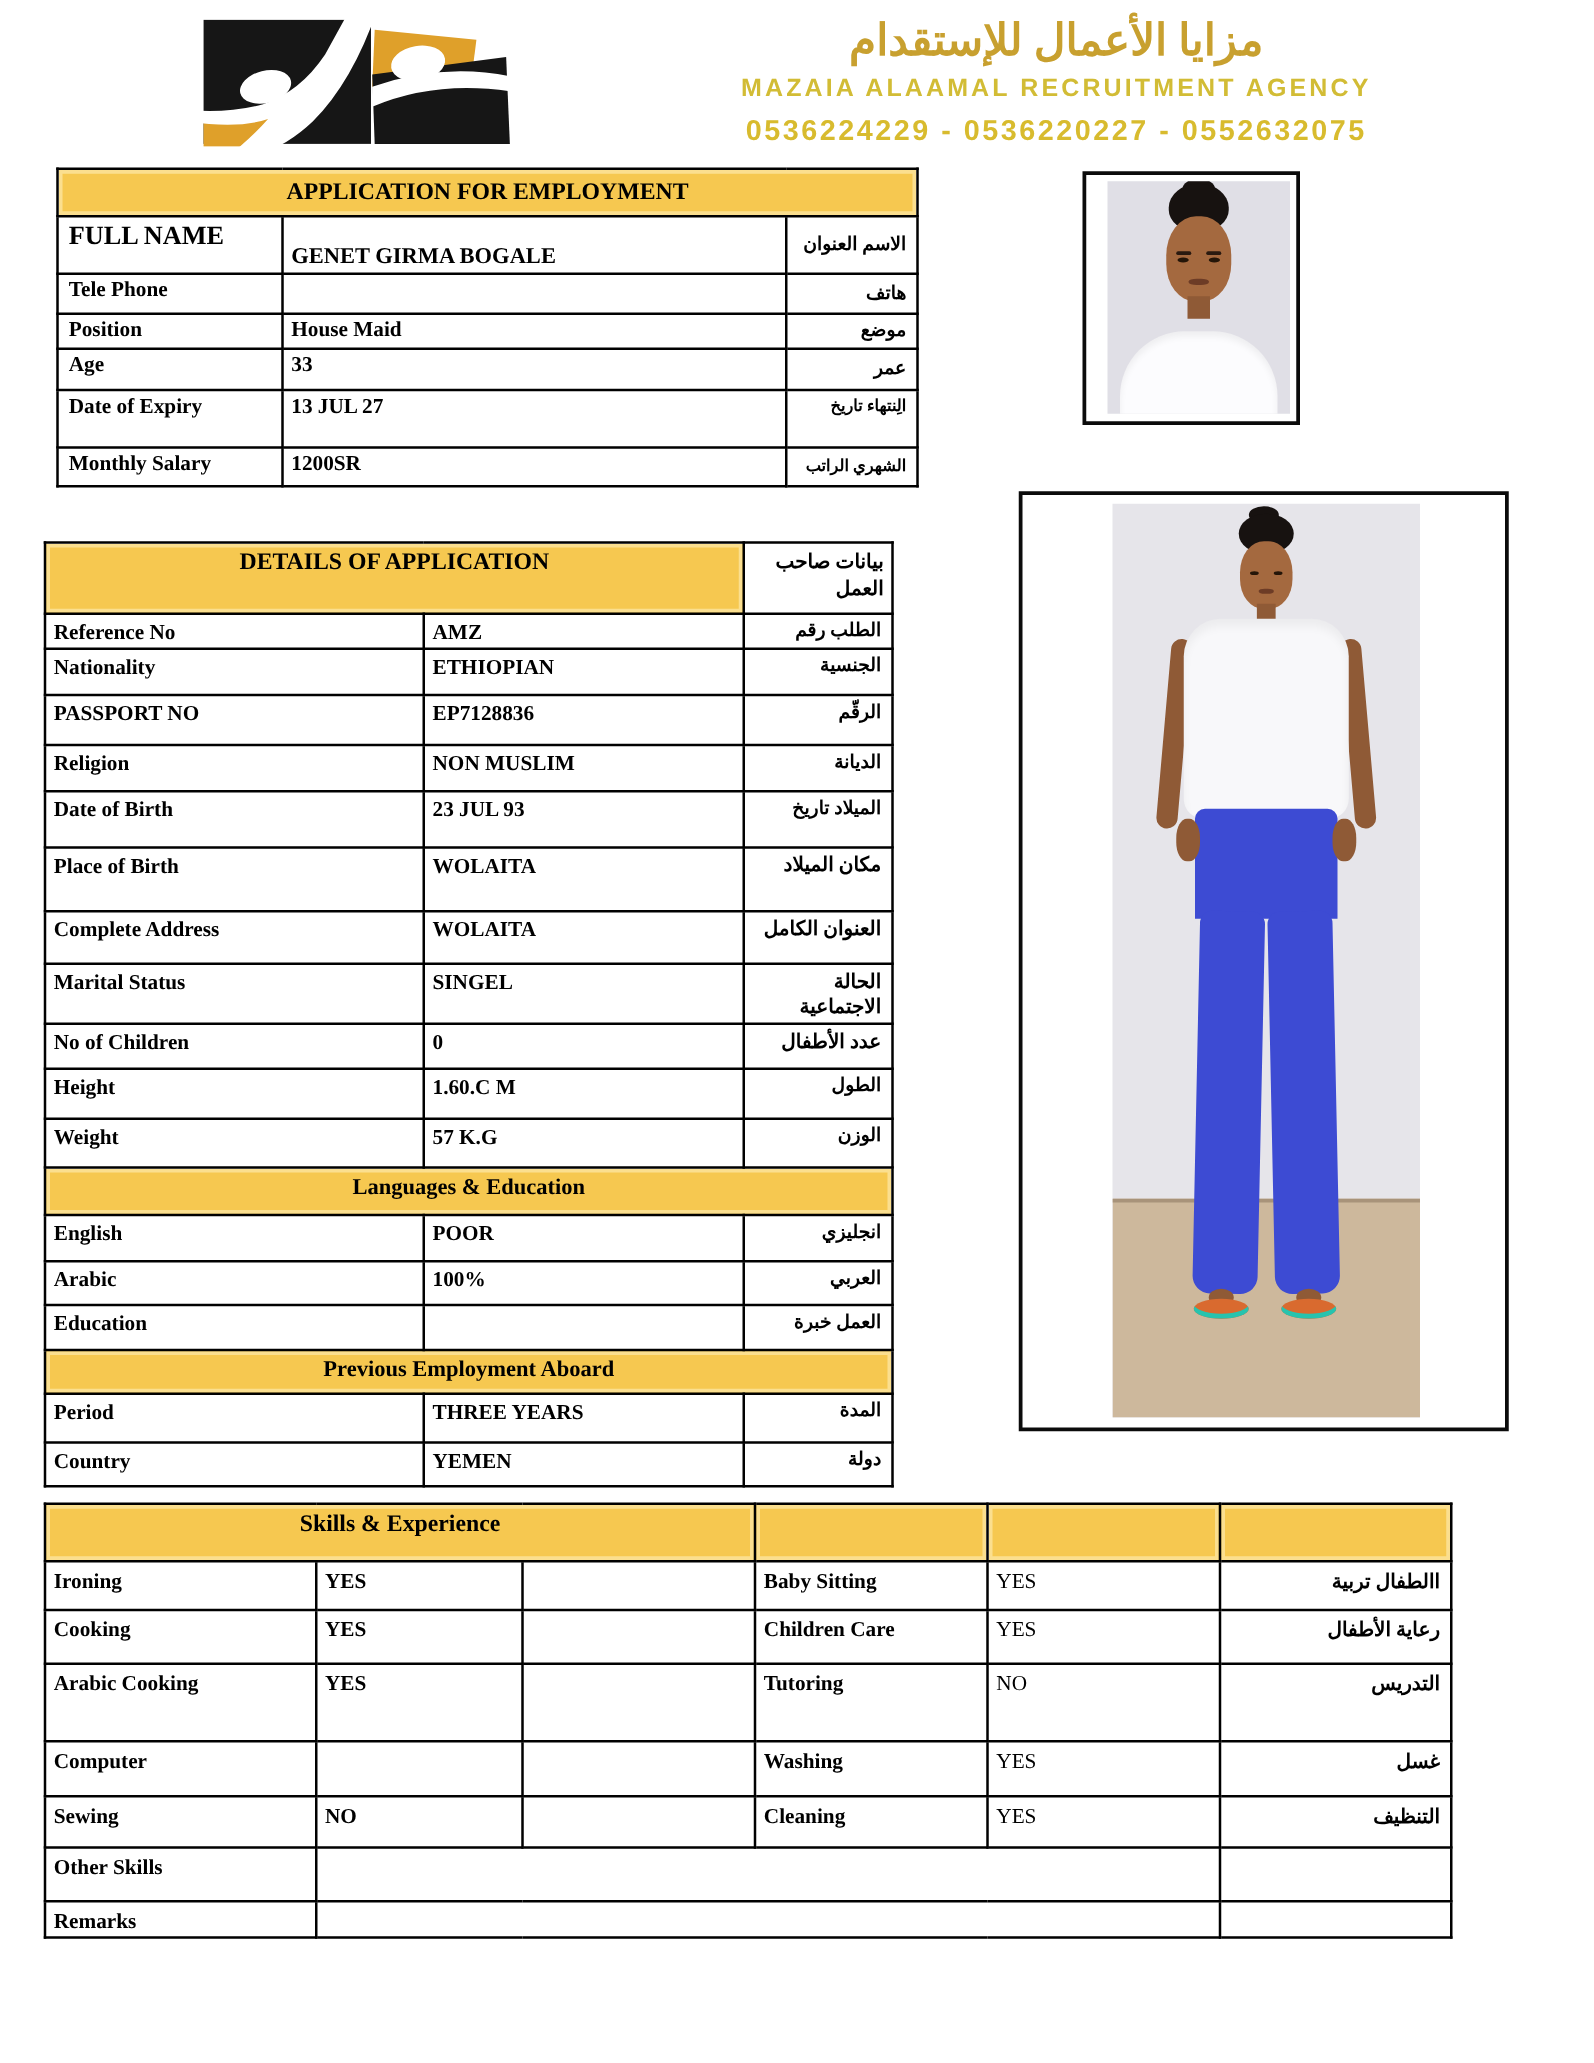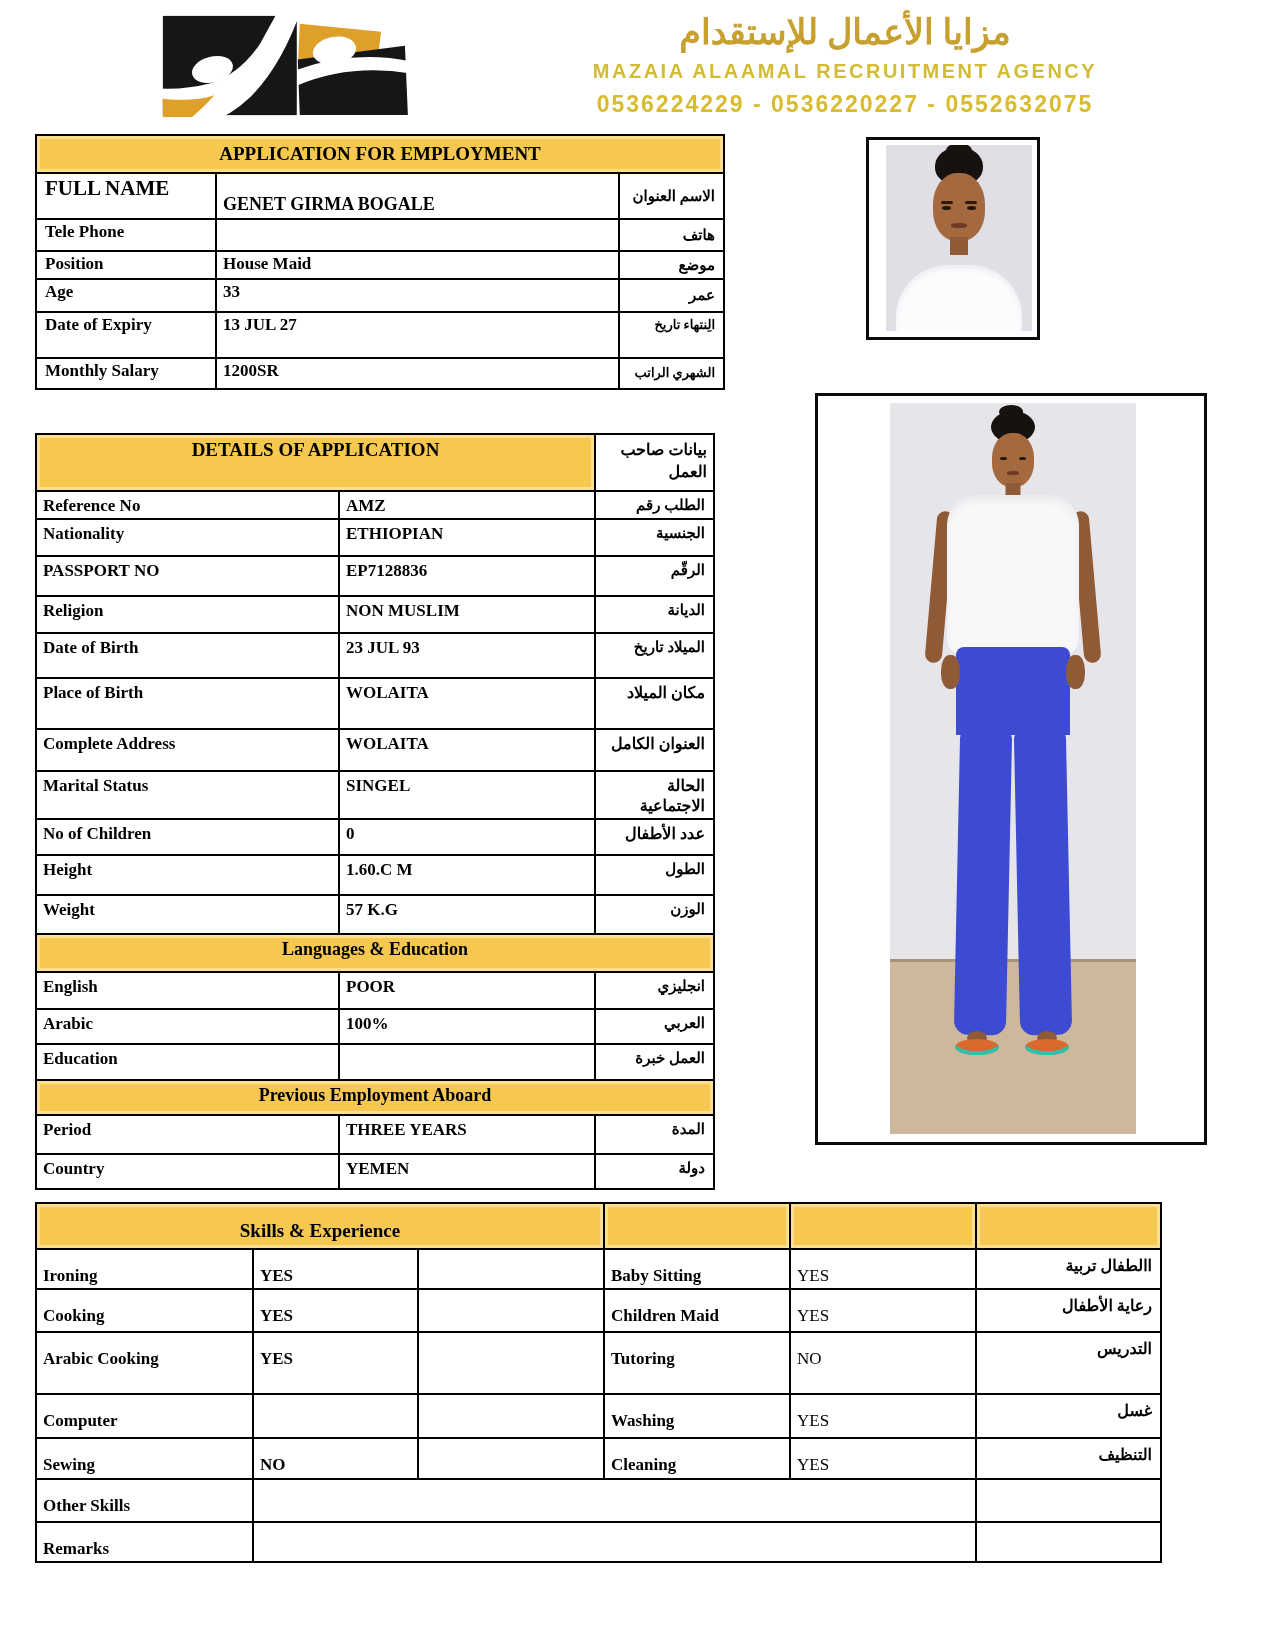--- a/index.html
+++ b/index.html
@@ -20,30 +20,30 @@
   .ar-title{font-size:35px;color:var(--ar-title);font-weight:bold;direction:rtl;line-height:1.1;}
   .en-title{font-size:20px;color:var(--en-title);letter-spacing:2.5px;margin-top:7px;font-family:"Liberation Sans","DejaVu Sans",sans-serif;font-weight:bold;}
   .phones{font-size:23px;color:var(--phone);letter-spacing:2px;margin-top:8px;font-family:"Liberation Sans","DejaVu Sans",sans-serif;font-weight:bold;}
   
   table{border-collapse:collapse;position:absolute;table-layout:fixed;background:#fff;}
   td{border:2px solid #000;padding:2px 6px;vertical-align:top;font-weight:bold;overflow:hidden;font-size:17px;}
   .gold{background:var(--gold);box-shadow:inset 0 0 0 3px var(--gold-inset);text-align:center;vertical-align:middle;font-size:19px;}
   .ar{direction:rtl;text-align:right;font-size:15px;padding-right:8px;vertical-align:middle;line-height:1.25;}
   .ar-sm{font-size:13px;}
   .ar-top{vertical-align:top;padding-top:4px;}
-  #app-table{left:35px;top:134px;width:688px;}
+  #app-table{left:45px;top:134px;width:688px;}
   #app-table .lbl{padding-left:8px;}
   .fullname-lbl{font-size:21px;}
   .fullname-val{vertical-align:bottom;font-size:18px;padding-bottom:3px;}
   #details-table{left:35px;top:433px;width:678px;}
   #details-table td{vertical-align:top;padding-top:4px;}
   #details-table .ttl-ar{direction:rtl;text-align:right;font-size:16px;vertical-align:top;line-height:1.35;margin-top:12px;}
   .sec{font-size:18px;}
   #skills-table{left:35px;top:1202px;width:1125px;}
-  #skills-table td{vertical-align:top;padding-top:16px;}
+  #skills-table td{vertical-align:top;padding-top:5px;}
   #skills-table .ar{vertical-align:top;padding-top:6px;font-size:16px;}
   
   .pp-frame{position:absolute;left:866px;top:137px;width:168px;height:197px;border:3px solid #0b0b0b;background:#fff;}
   .pp-photo{position:absolute;left:17px;top:5px;width:146px;height:186px;background:var(--ppbg);overflow:hidden;}
   .fb-frame{position:absolute;left:815px;top:393px;width:386px;height:746px;border:3px solid #0b0b0b;background:#fff;}
   .fb-photo{position:absolute;left:72px;top:7px;width:246px;height:731px;background:var(--photobg);overflow:hidden;}
   .floor{position:absolute;left:0;bottom:0;width:100%;height:172px;background:var(--floor);border-top:3px solid #a8937a;}
   
   .fig{position:absolute;}
   
@@ -307,21 +307,21 @@
     <td>YES</td>
     <td></td>
     <td>Baby Sitting</td>
     <td style="font-weight:normal">YES</td>
     <td class="ar">االطفال تربية</td>
   </tr>
   <tr style="height:43px">
     <td>Cooking</td>
     <td>YES</td>
     <td></td>
-    <td>Children Maid</td>
+    <td>Children Care</td>
     <td style="font-weight:normal">YES</td>
     <td class="ar">رعاية الأطفال</td>
   </tr>
   <tr style="height:62px">
     <td>Arabic Cooking</td>
     <td>YES</td>
     <td></td>
     <td>Tutoring</td>
     <td style="font-weight:normal">NO</td>
     <td class="ar">التدريس</td>

